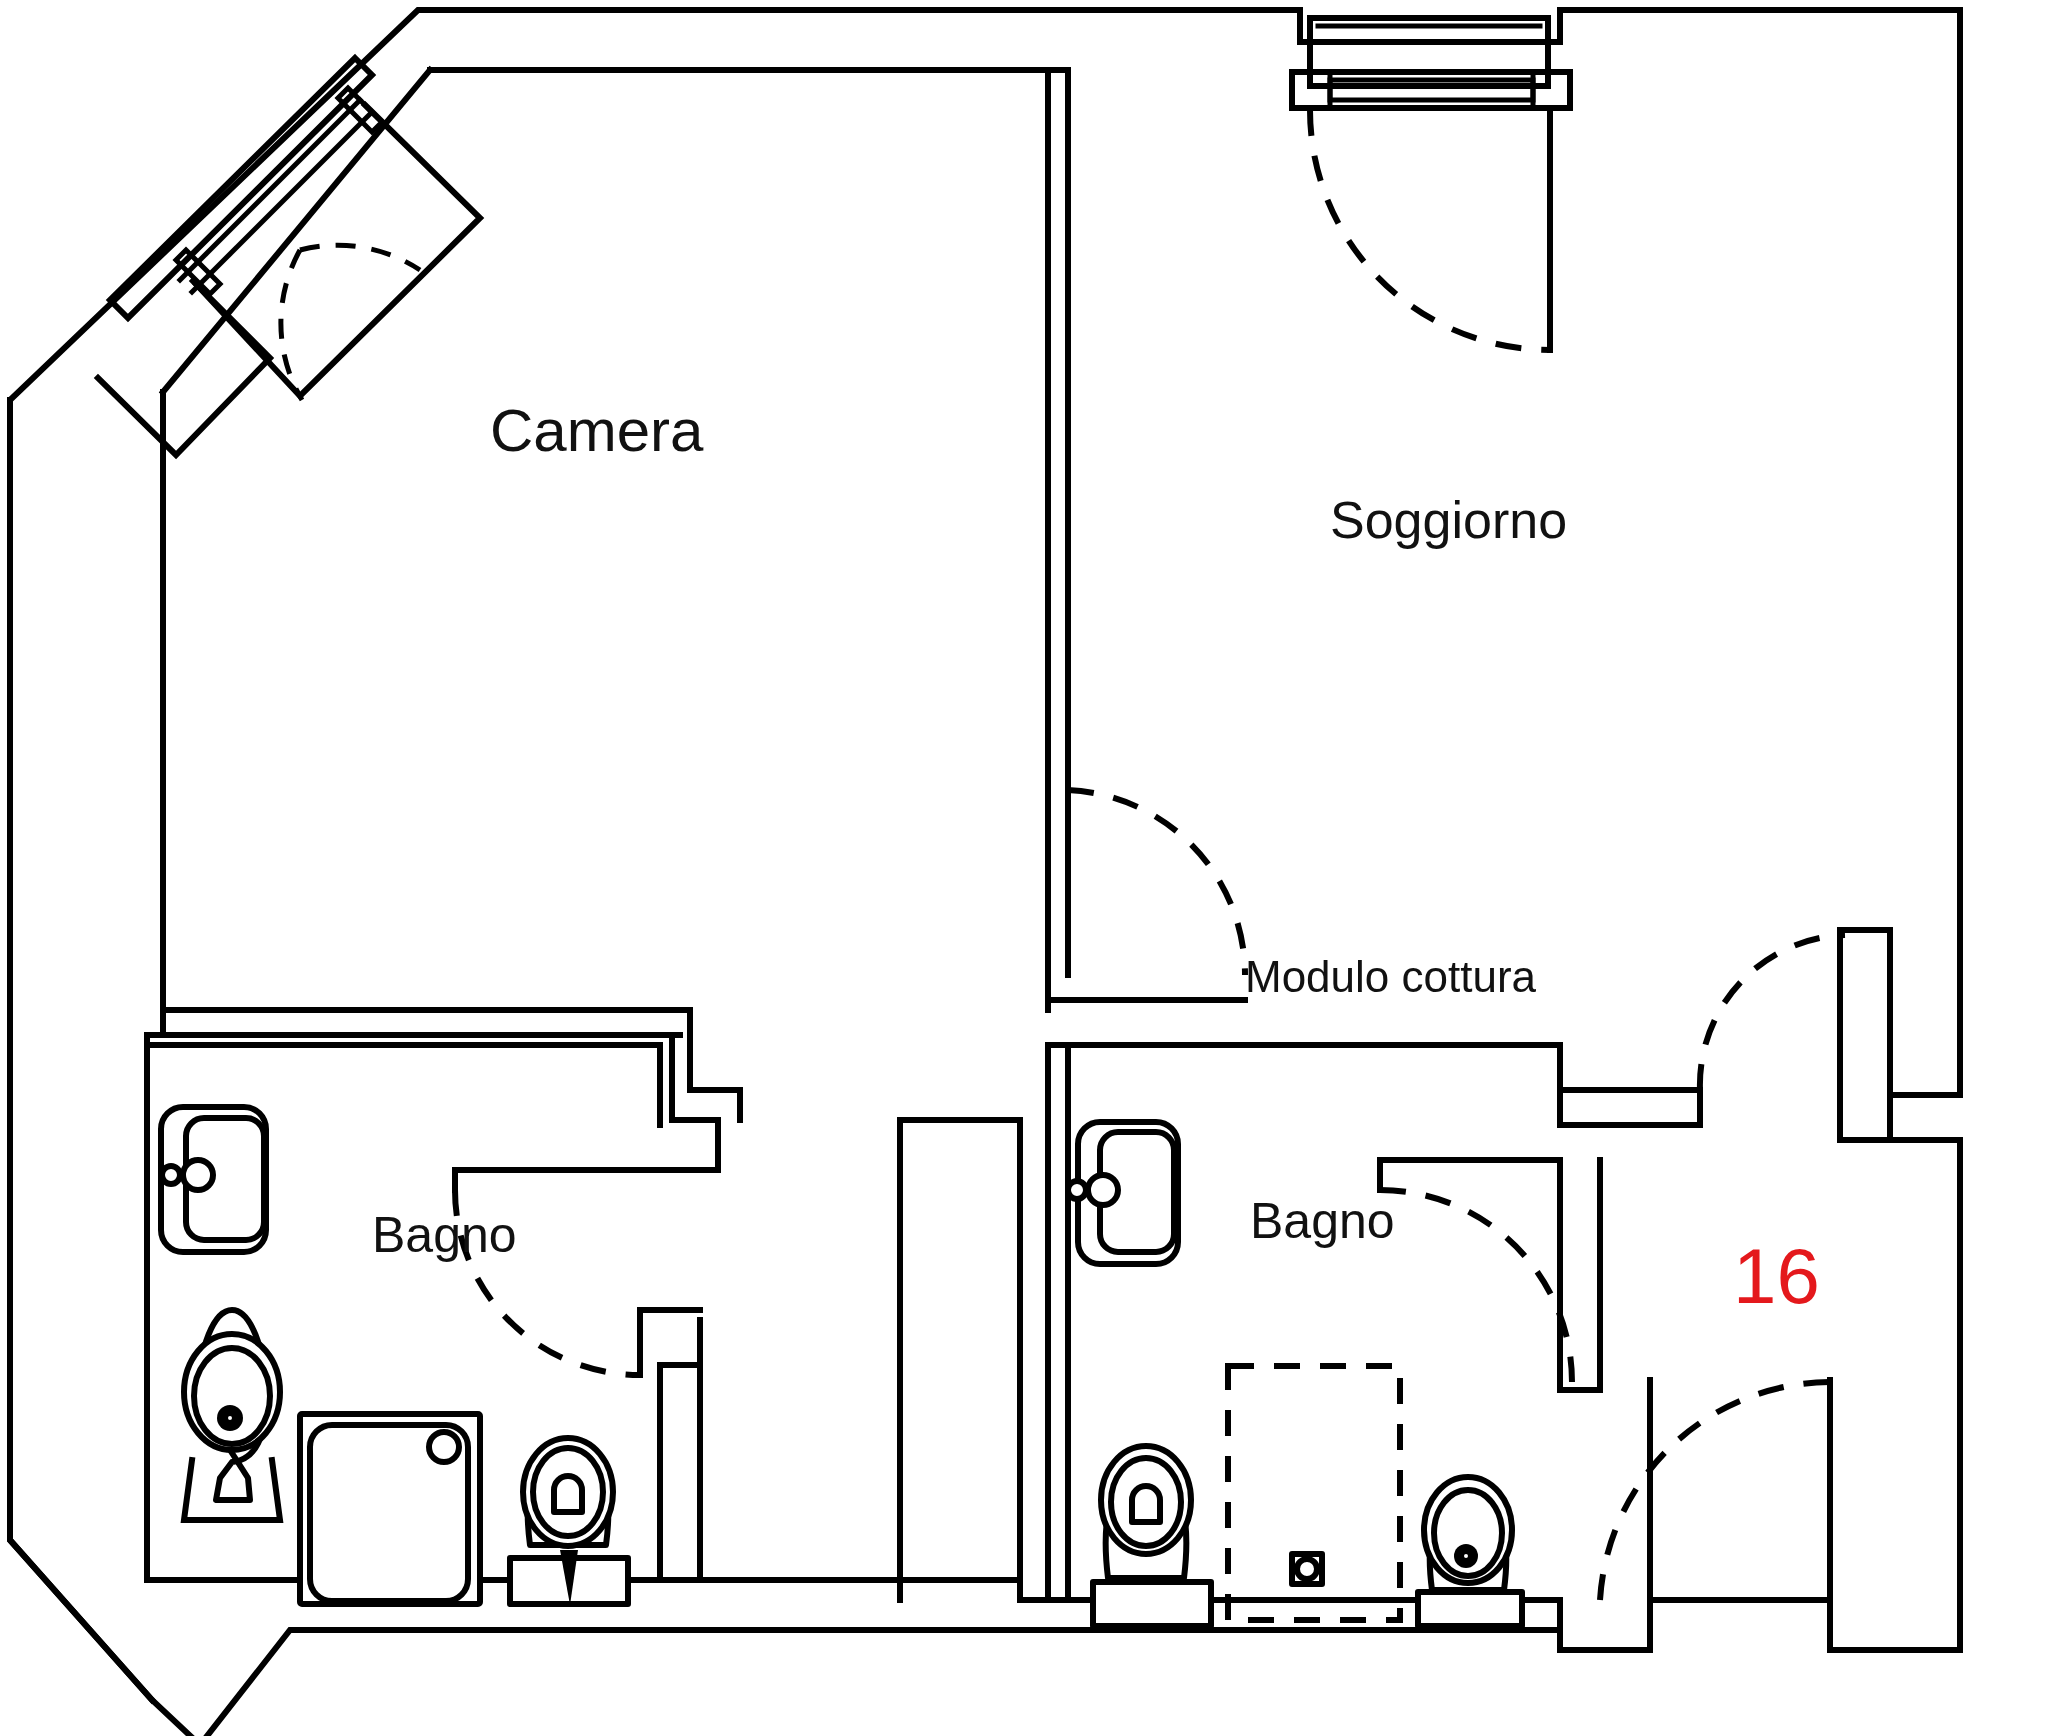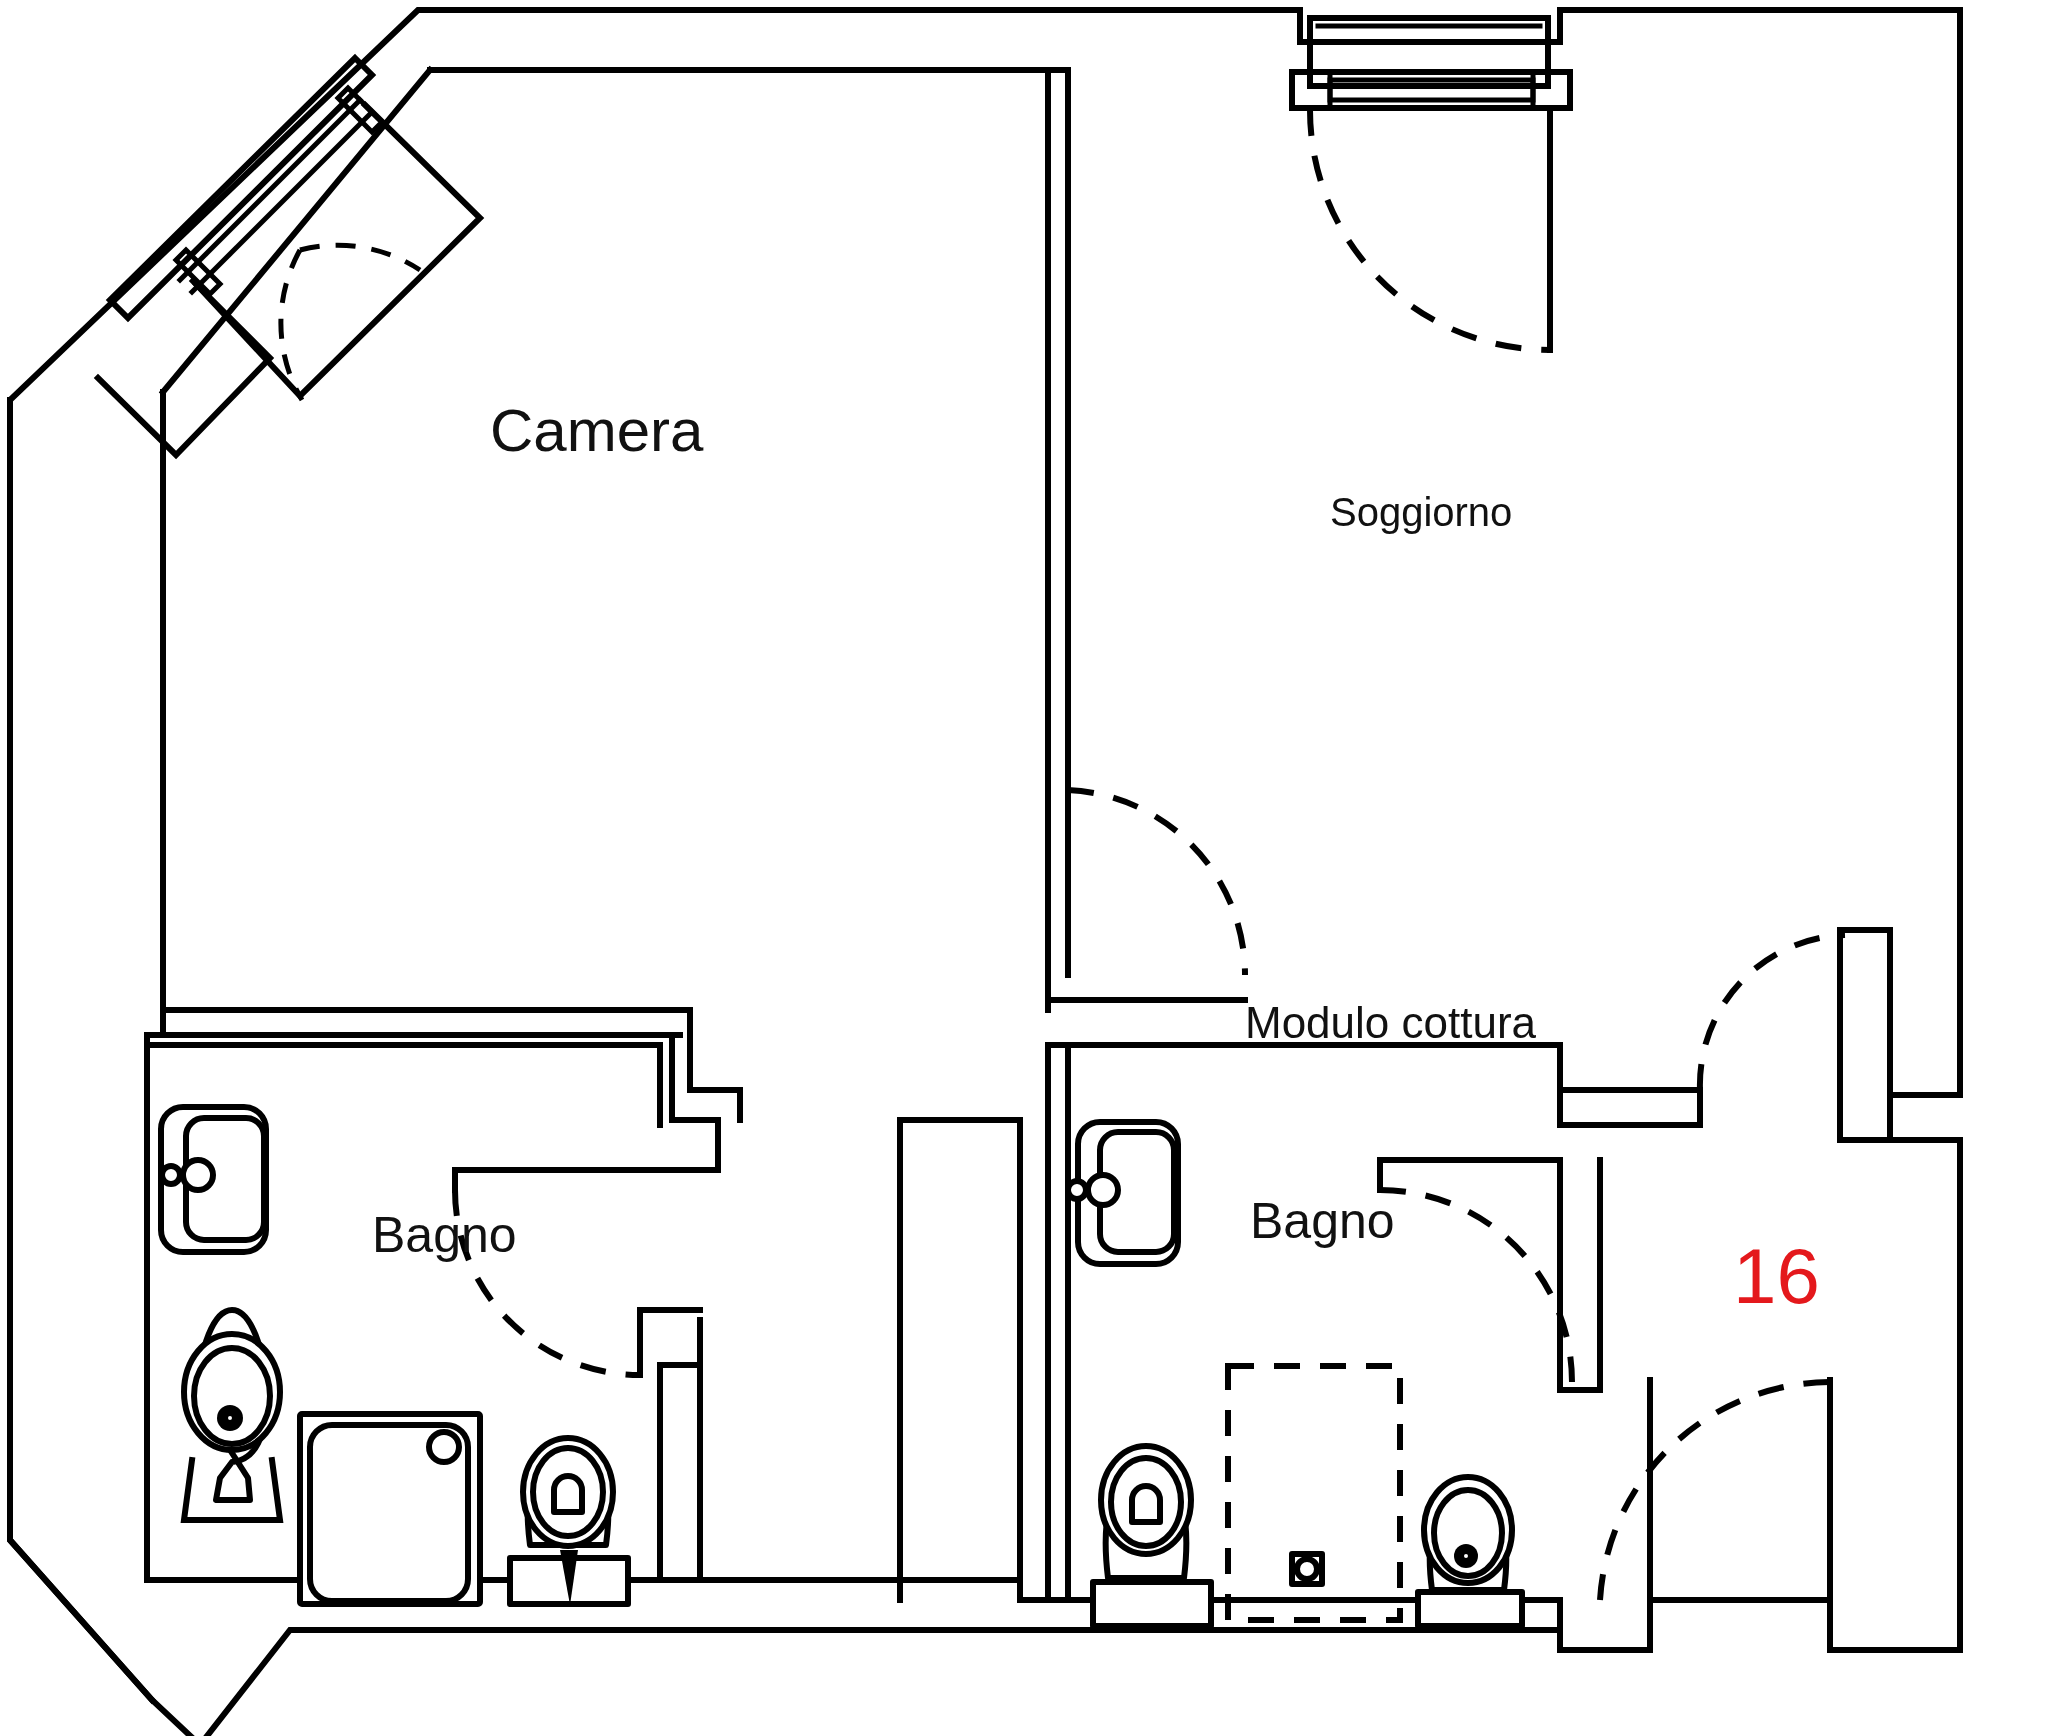--- a/index.html
+++ b/index.html
@@ -73,22 +73,22 @@
   }
   .room-label {
     position: absolute;
     font-family: "Liberation Sans", sans-serif;
     font-weight: 400;
     color: #111111;
     white-space: nowrap;
     letter-spacing: 0px;
   }
   #label-camera      { left: 490px;  top: 396px;  font-size: 60px; }
-  #label-soggiorno   { left: 1330px; top: 490px;  font-size: 40px; }
-  #label-modulo      { left: 1245px; top: 952px;  font-size: 44px; margin-top: 46px; }
+  #label-soggiorno   { left: 1330px; top: 490px;  font-size: 52px; }
+  #label-modulo      { left: 1245px; top: 952px;  font-size: 44px; }
   #label-bagno-left  { left: 372px;  top: 1206px; font-size: 50px; }
   #label-bagno-right { left: 1250px; top: 1192px; font-size: 50px; }
   #label-unit-number {
     left: 1733px; top: 1231px;
     font-size: 78px;
     font-weight: 400;
   }
 </style>
 </head>
 <body>

